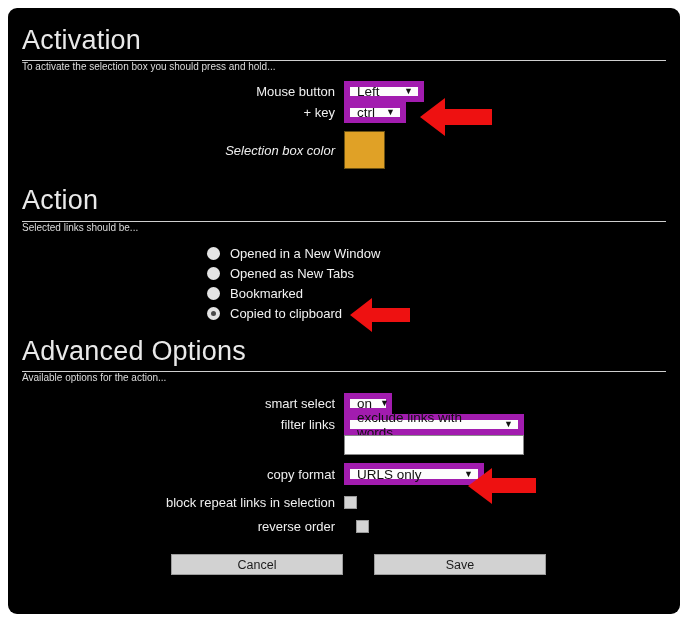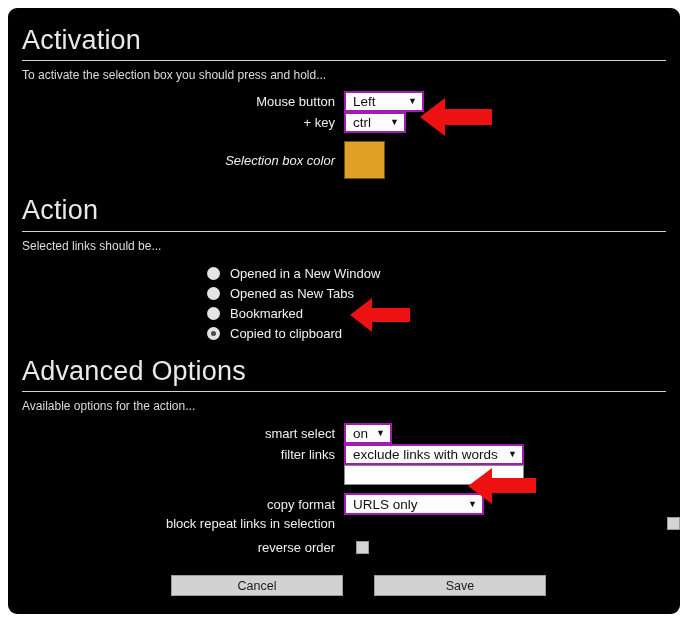--- a/index.html
+++ b/index.html
@@ -43,23 +43,23 @@
     margin: 0;
     line-height: 1.05;
   }
   .rule {
     height: 1px;
     background: #cfcfcf;
     margin: 6px 14px 0 14px;
   }
   .section-sub {
     color: #dcdcdc;
-    font-size: 12px;
+    font-size: 10px;
     padding-left: 14px;
-    margin-top: 7px;
+    margin-top: 0;
   }
 
   
   .row {
     display: flex;
     align-items: center;
   }
   .row-label {
     color: #efefef;
     font-size: 13px;
@@ -69,21 +69,21 @@
   .ctrl {
     margin-left: 9px;
   }
 
   
   .select {
     display: inline-flex;
     align-items: center;
     justify-content: space-between;
     background: #fdfdfd;
-    border: 2px solid #a21caf;
+    border: 6px solid #a21caf;
     color: #101010;
     font-size: 13.5px;
     height: 21px;
     padding: 0 5px 0 7px;
     box-sizing: border-box;
   }
   .select .caret {
     font-size: 9px;
     color: #111;
     margin-left: 8px;
@@ -268,21 +268,21 @@
       </div>
 
       <div class="row" style="margin-top:8px;">
         <div class="row-label" style="width:327px;">copy format</div>
         <div class="ctrl select" style="width:140px;height:22px;">
           <span>URLS only</span>
           <span class="caret">▼</span>
         </div>
       </div>
 
-      <div class="row" style="margin-top:1px;justify-content:space-between;">
+      <div class="row" style="margin-top:10px;">
         <div class="row-label" style="width:327px;">block repeat links in selection</div>
         <span class="ctrl checkbox"></span>
       </div>
 
       <div class="row" style="margin-top:9px;gap:12px;">
         <div class="row-label" style="width:327px;">reverse order</div>
         <span class="ctrl checkbox"></span>
       </div>
     </div>
 

